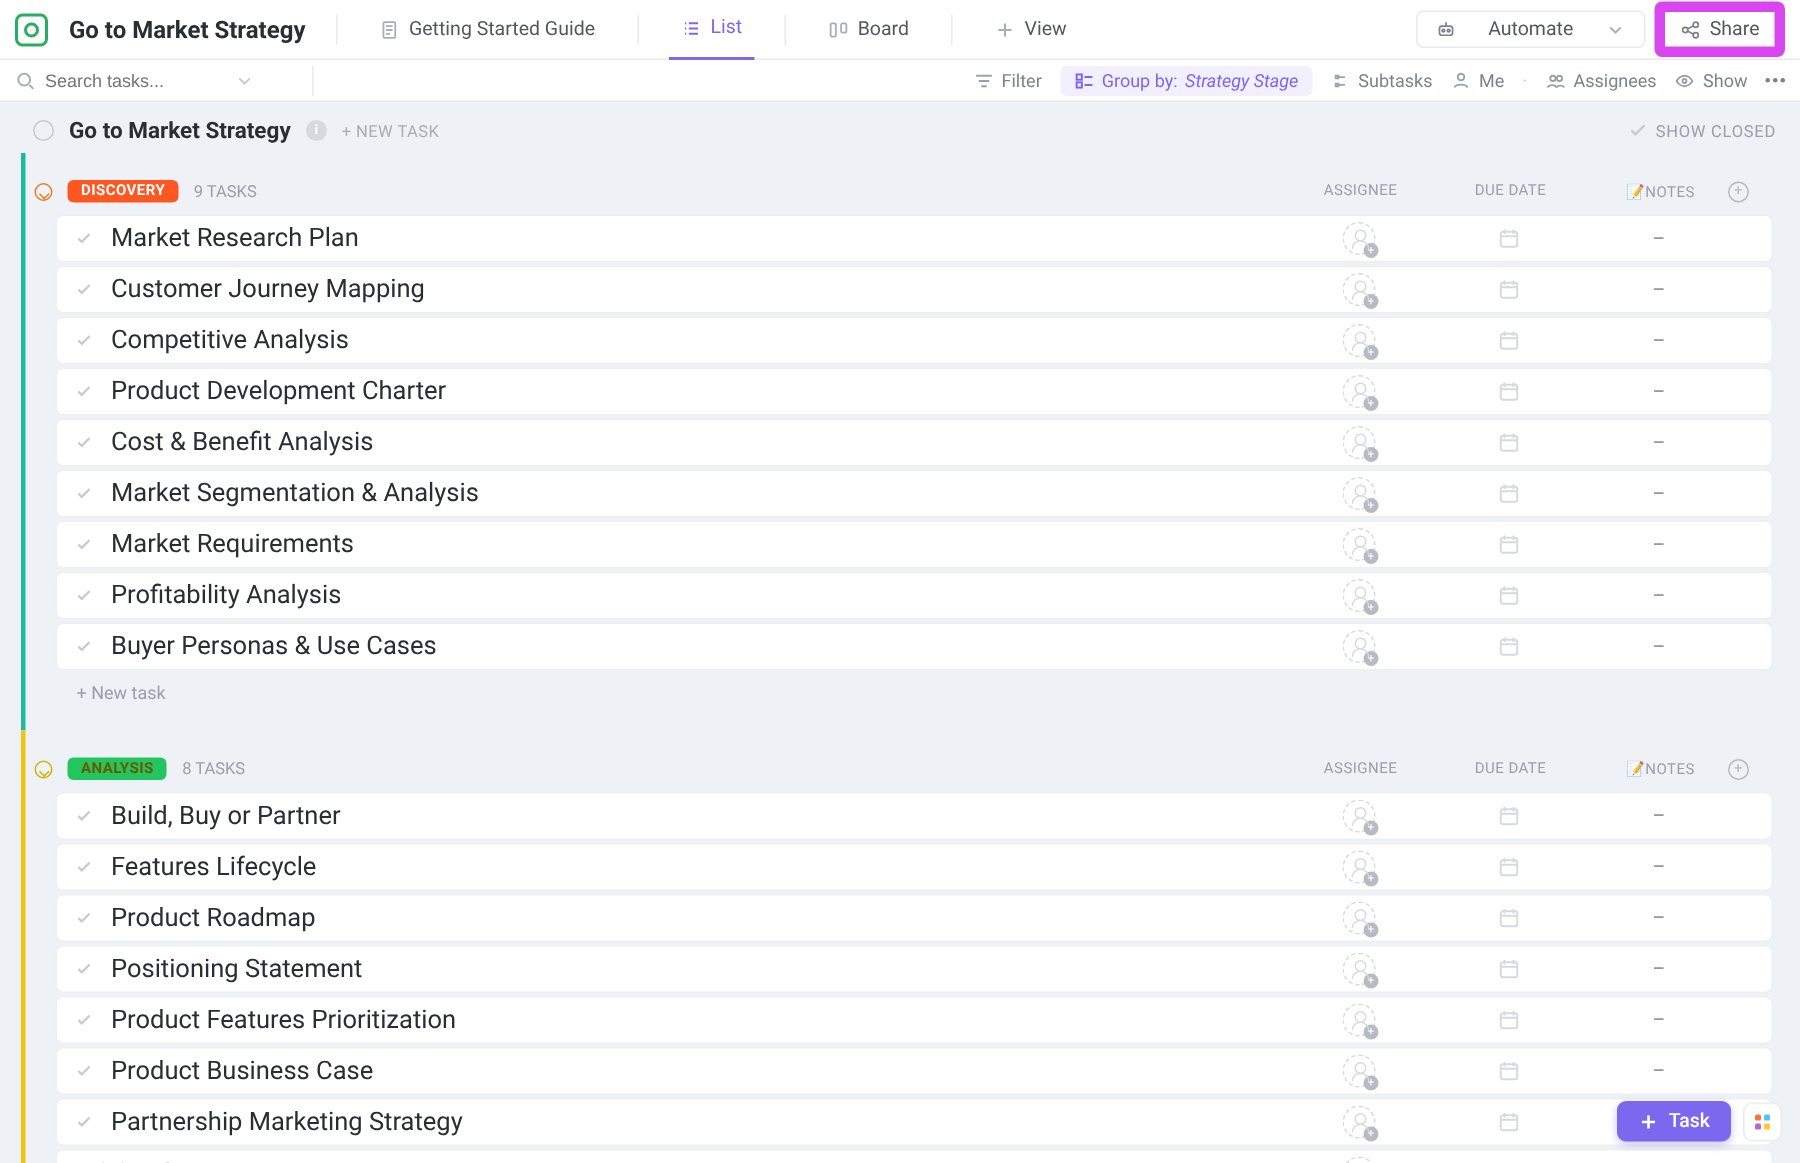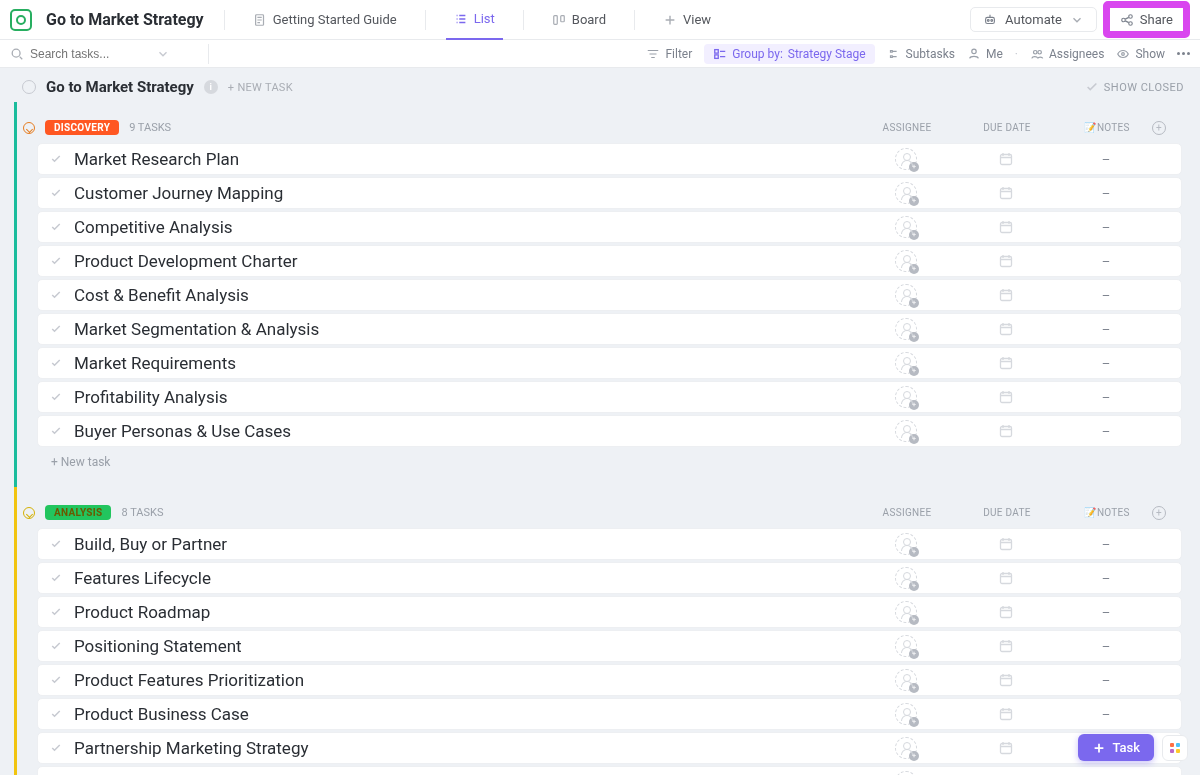--- a/index.html
+++ b/index.html
@@ -10,31 +10,31 @@
   .hdr { display: flex; align-items: center; height: 40px; border-bottom: 1px solid #e8eaed; padding: 0 10px; gap: 6px; }
   .hdr-left { display: flex; align-items: center; gap: 14px; }
   .avatar-sq { width: 22px; height: 22px; border: 2px solid #27ae60; border-radius: 5px; display:flex;align-items:center;justify-content:center;}
   .avatar-sq-inner{width:10px;height:10px;border:2px solid #27ae60;border-radius:50%;}
   .hdr-title { font-weight: 700; font-size: 16px; }
   .divider { width:1px; height:20px; background:#e8eaed; margin:0 6px;}
   .hdr-btn { display:flex; align-items:center; gap:6px; padding:4px 8px; border-radius:4px; color:#54575d; cursor:pointer;}
   .hdr-btn.active { color:#7b68ee; border-bottom:2px solid #7b68ee; border-radius:0; height:40px; }
   .icn { width:14px; height:14px; display:inline-flex; align-items:center; justify-content:center; flex-shrink:0;}
   .hdr-spacer { flex:1; }
-  .automate-btn { display:flex; align-items:center; gap:8px; padding:4px 12px; border:1px solid #e8eaed; border-radius:5px; color:#54575d; cursor:pointer;}
+  .automate-btn { display:flex; align-items:center; gap:21px; padding:4px 12px; border:1px solid #e8eaed; border-radius:5px; color:#54575d; cursor:pointer;}
   .share-btn   { display:flex; align-items:center; gap:6px; padding:4px 10px; border:7px solid #d946ef; border-radius:5px; color:#54575d; cursor:pointer;}
 
   
   .tbar { display:flex; align-items:center; height:28px; border-bottom:1px solid #e8eaed; padding:0 10px; gap:12px; font-size:12px; color:#7c828d;}
   .search-wrap { display:flex; align-items:center; gap:6px; width:180px;}
   .search-inp { border:none; outline:none; font-size:12px; color:#4d7c0f; width:120px; background:transparent;}
   .tbar-spacer{flex:1;}
   .tbar-btn{display:flex;align-items:center;gap:5px;cursor:pointer;}
   .group-pill{background:#f2efff;color:#7b68ee;padding:3px 9px;border-radius:4px;display:flex;align-items:center;gap:5px;}
-  .group-pill .val{}
+  .group-pill .val{font-style:italic;}
   .dot-sep{color:#c7cad1;}
   .more-icn{display:flex;gap:2px;cursor:pointer;}
   .more-icn span{width:3px;height:3px;border-radius:50%;background:#7c828d;}
 
   
   .main { flex:1; overflow-y:auto; background:#eef1f5; padding-bottom:60px;}
   .list-head { display:flex; align-items:center; padding:10px 16px 6px 22px; gap:10px; background:#eef1f5;}
   .chk-open{width:14px;height:14px;border:1.5px solid #c7cad1;border-radius:50%;}
   .list-head-title{font-weight:700;font-size:15px;}
   .info-circ{width:14px;height:14px;border-radius:50%;background:#d6d9de;color:#fff;font-size:9px;display:flex;align-items:center;justify-content:center;font-weight:700;}

